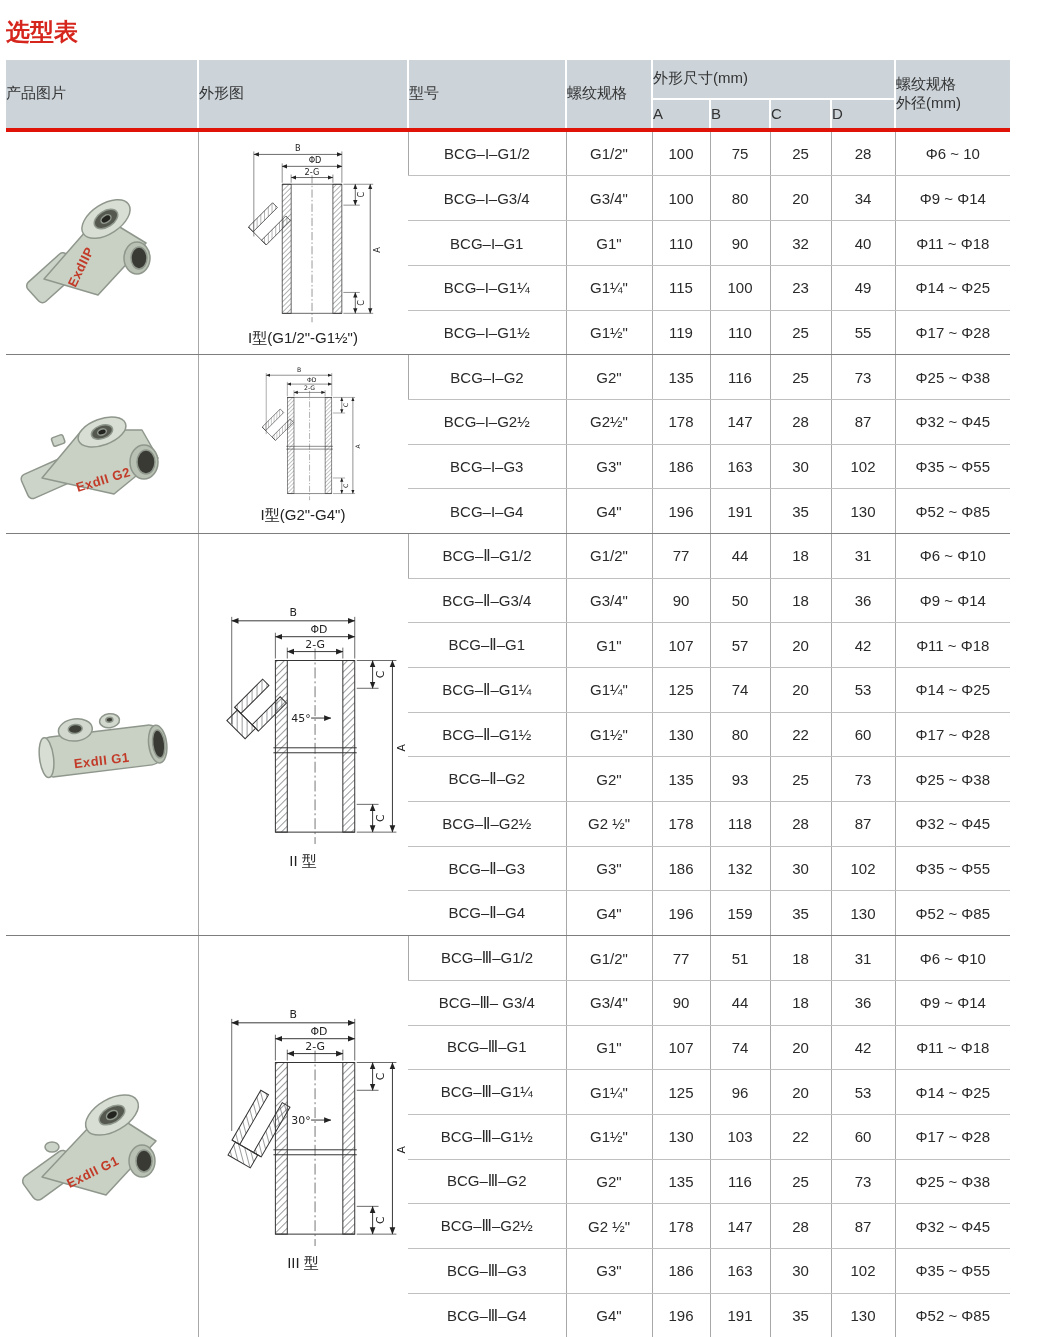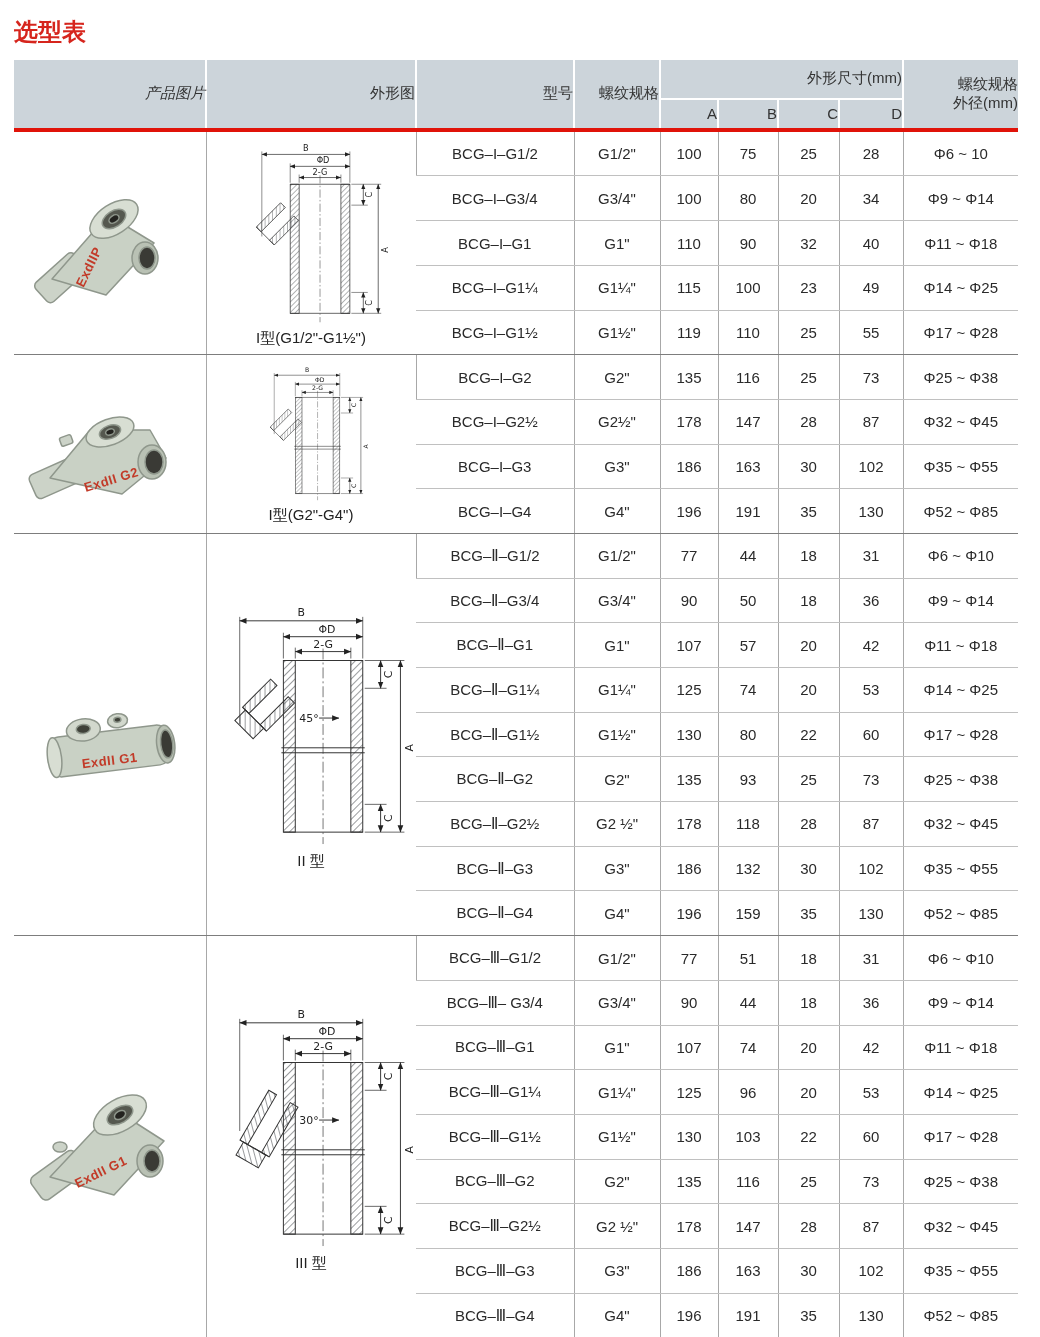--- a/index.html
+++ b/index.html
@@ -1,33 +1,33 @@
 <!DOCTYPE html>
 <html><head>
 <meta charset="utf-8">
 <style>
   html,body{margin:0;padding:0;background:#ffffff;}
   .page{
     width:1040px;height:1337px;background:#fff;box-sizing:border-box;
-    padding:18px 18px 0 14px;
+    padding:18px 18px 0 6px;
     font-family:"Liberation Sans","DejaVu Sans",sans-serif;
     color:#2e2e2e;overflow:hidden;
   }
   h1.title{
     margin:0 0 13px 0;font-size:24px;line-height:1.2;font-weight:bold;color:#d6251d;
   }
   table.sel{
     border-collapse:collapse;table-layout:fixed;width:1004px;
   }
   thead{border-bottom:4px solid #e01309;}
   thead th{
     background:#ccd4da;font-weight:normal;font-size:15px;color:#333;
-    border-left:2px solid #ffffff;padding:0;text-align:right;vertical-align:middle;
+    border-left:2px solid #ffffff;padding:0;text-align:left;vertical-align:middle;
   }
-  thead tr:first-child th:first-child{border-left:none;font-style:italic;}
+  thead tr:first-child th:first-child{border-left:none;}
   th.dim-span{height:38px;border-bottom:2px solid #ffffff;}
   tr.subrow th{height:28px;}
   tbody td{
     text-align:center;vertical-align:middle;font-size:15px;color:#2a2a2a;
     border-left:1px solid #a8a8a8;border-bottom:1px solid #c0c0c0;
     height:43.7px;padding:0;background:#fff;
   }
   tbody td:first-child{border-left:none;}
   tbody tr.group-end td{border-bottom:1px solid #7d7d7d;text-align:center;}
   td.photo-cell,td.drawing-cell{border-bottom:1px solid #7d7d7d;}

